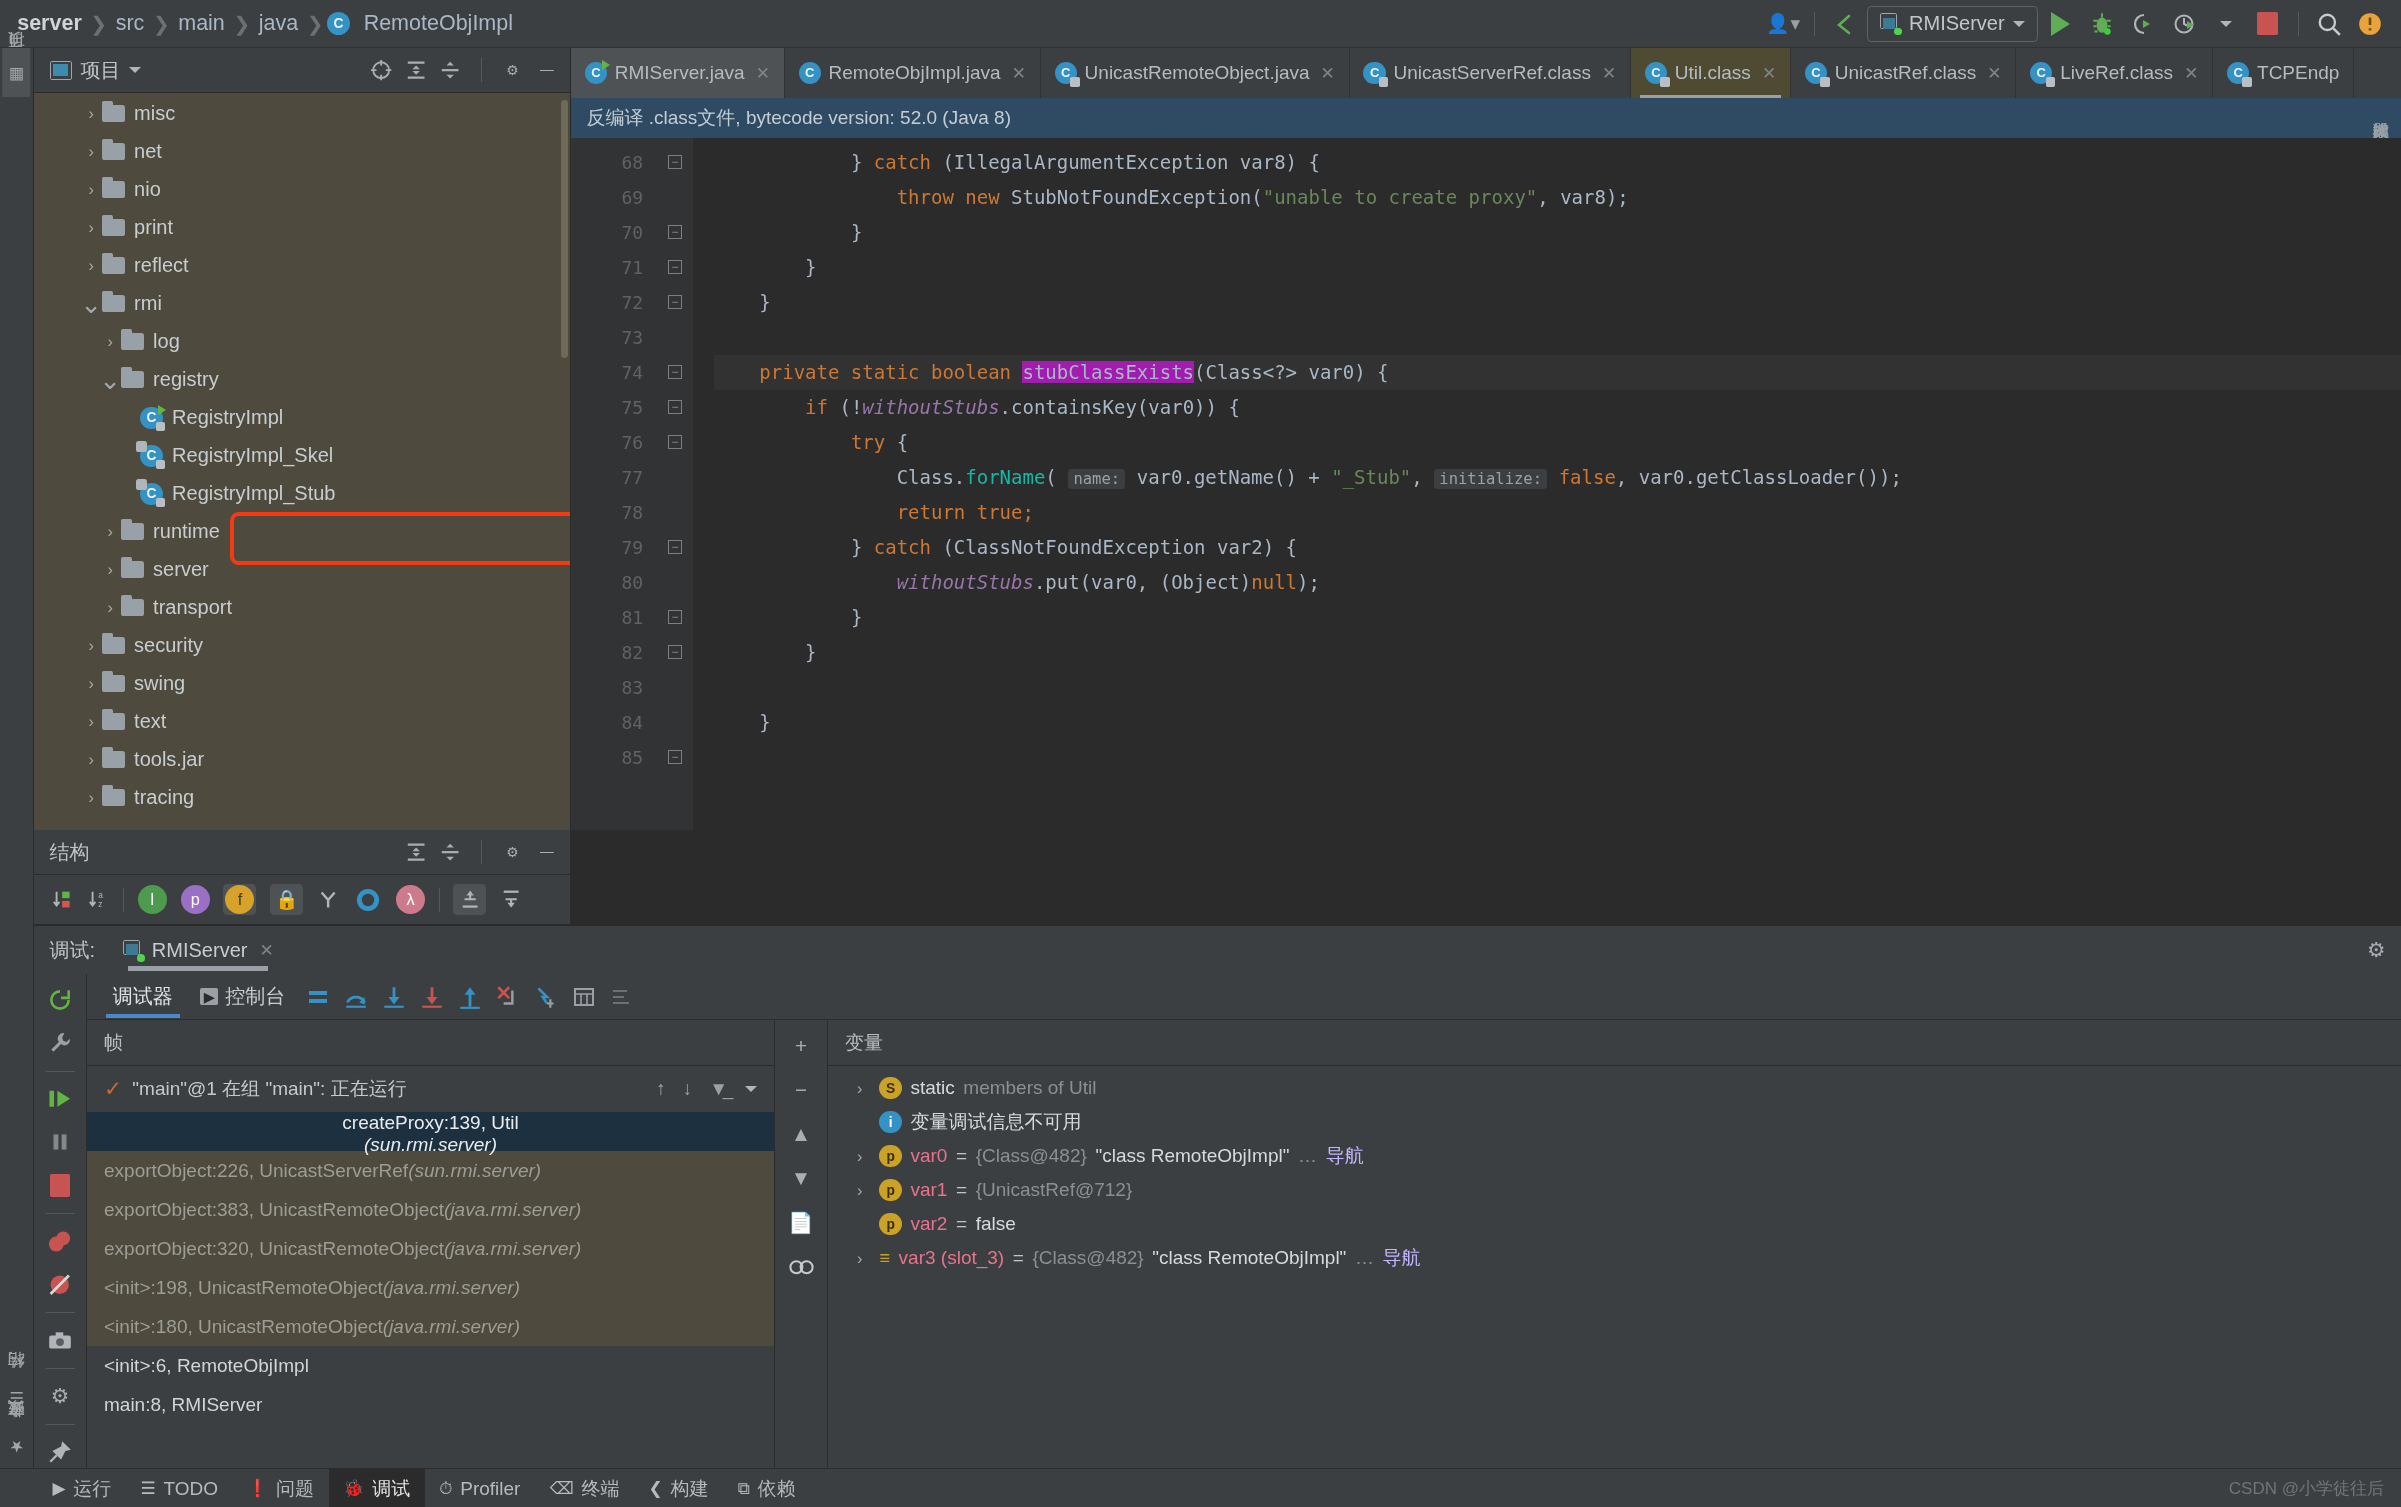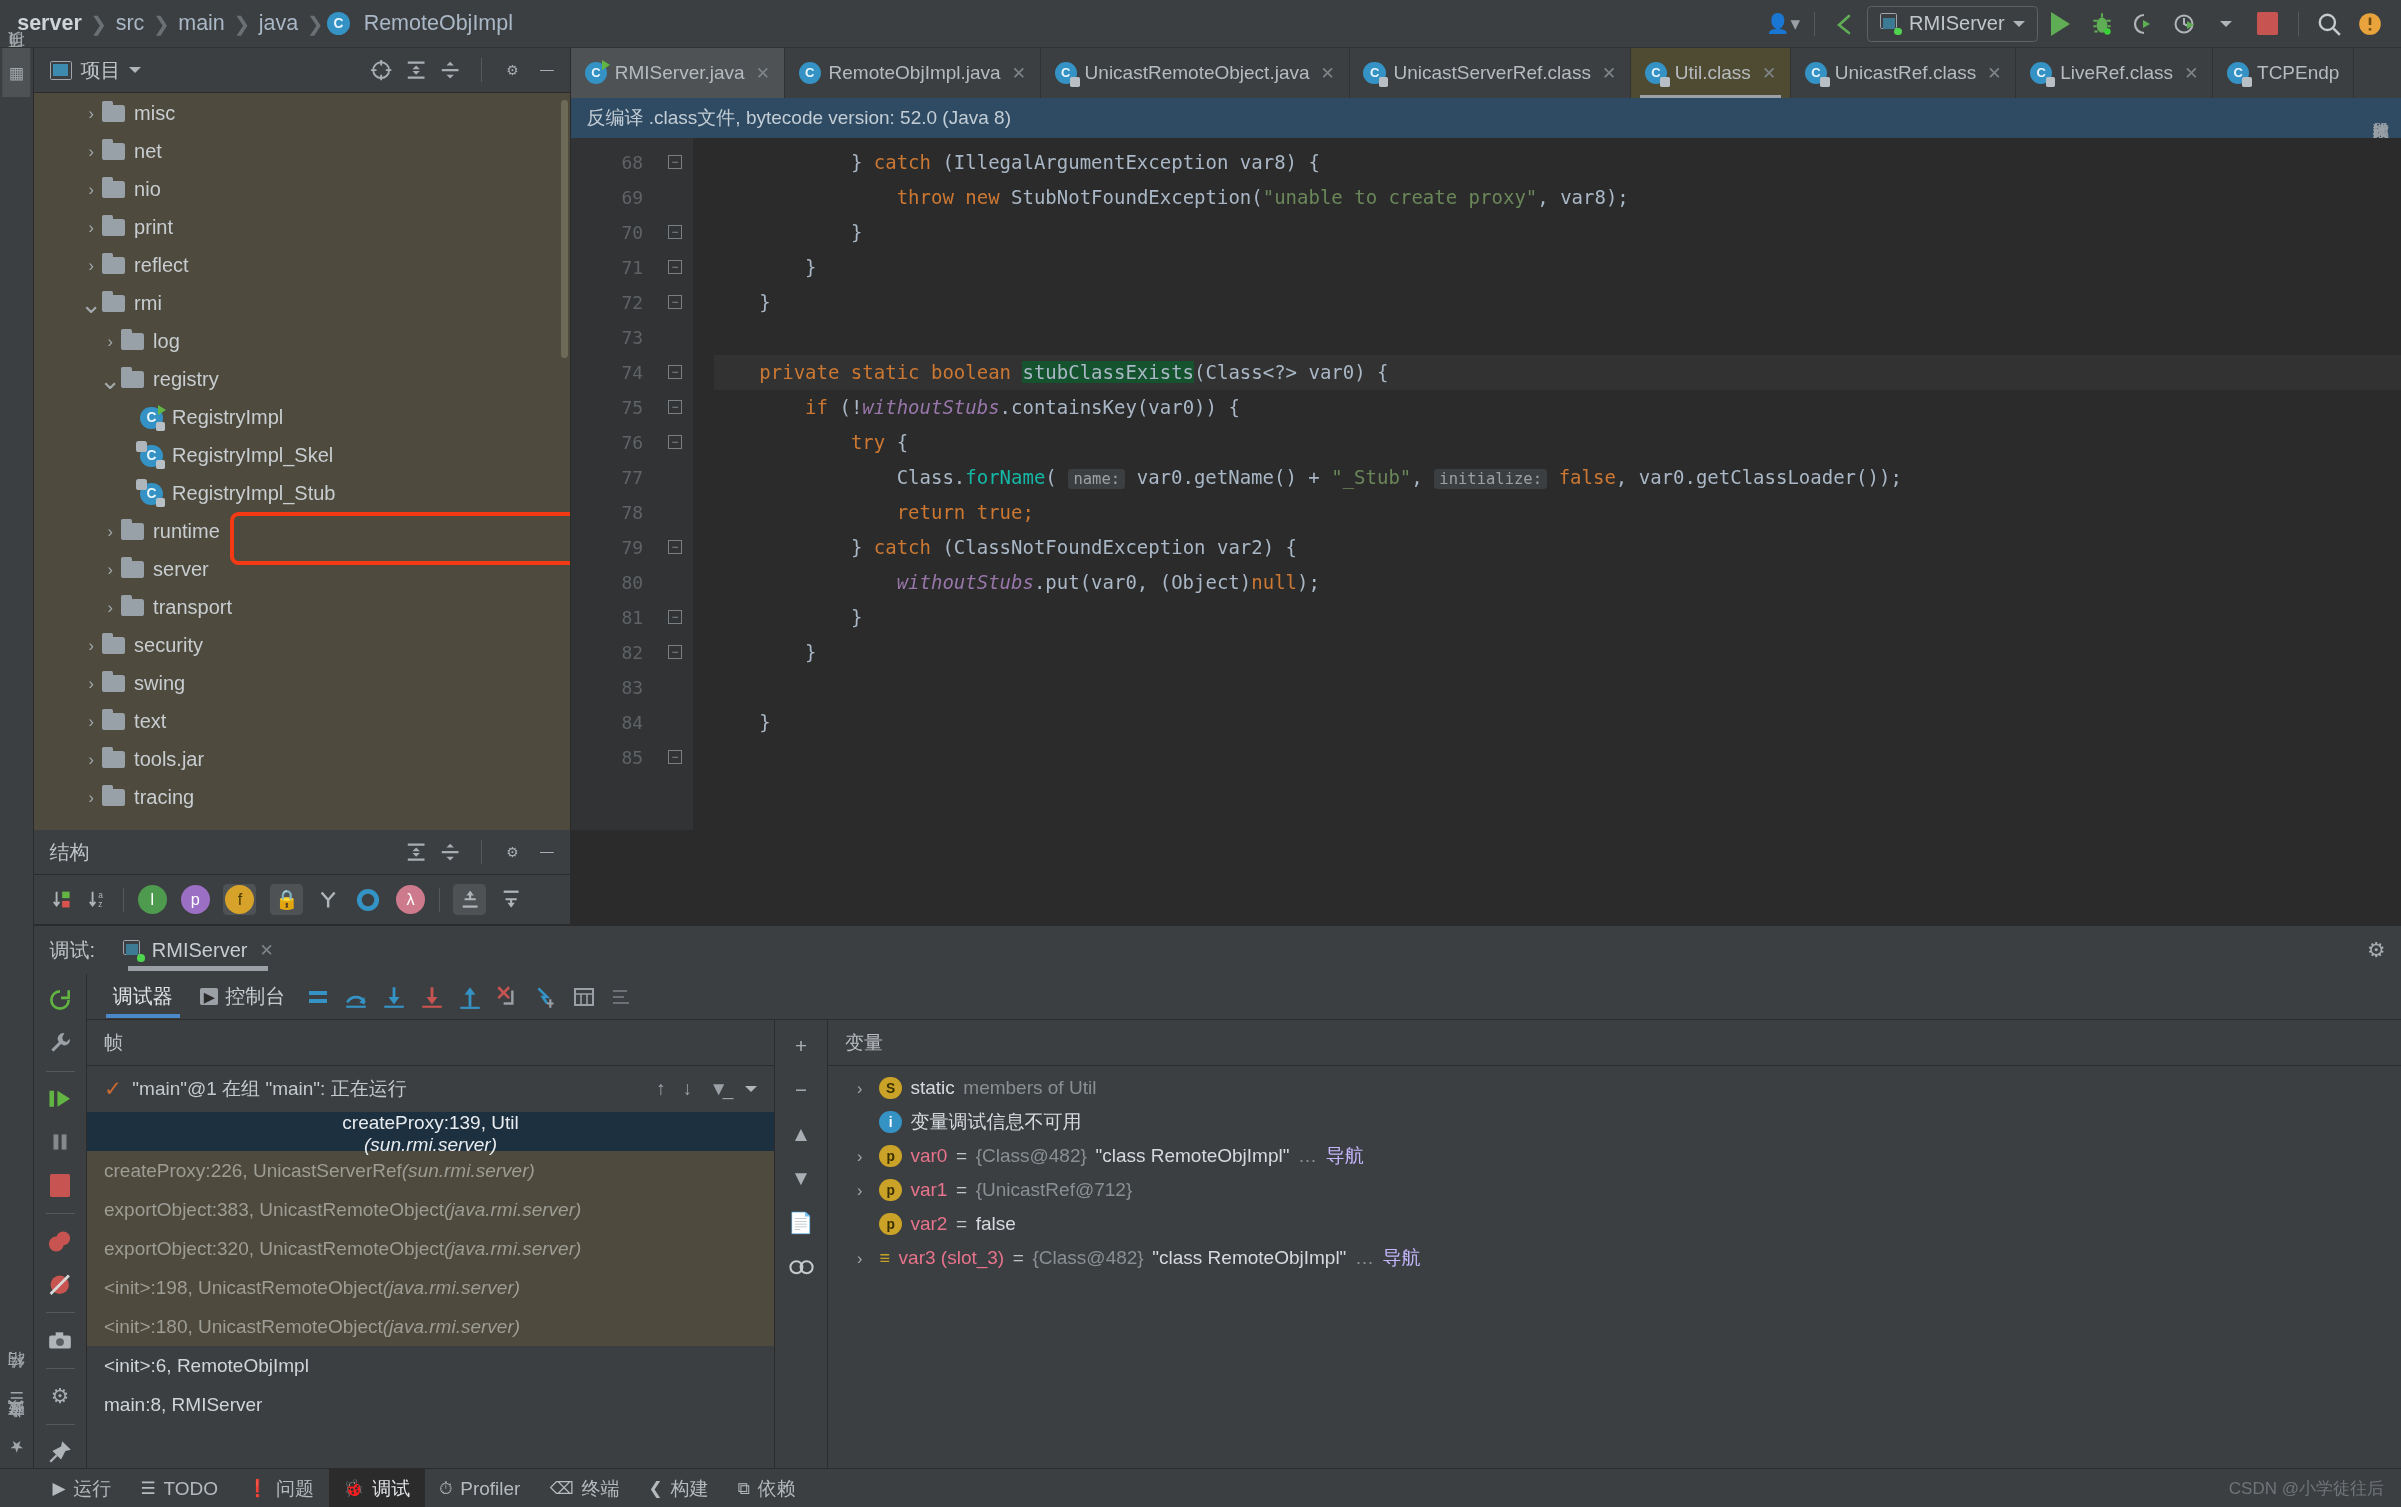--- a/index.html
+++ b/index.html
@@ -140,21 +140,21 @@
   .fold { height: 35px; display: flex; align-items: center; justify-content: center; }
   .foldmark { width: 13.8px; height: 13.8px; border: 0.9px solid #7a7f83; display:flex;align-items:center;justify-content:center; color:#8a8f93; font-size:12px; line-height:1; }
   .codelines { flex: 1; padding-top: 6.9px; padding-left: 20.6px; font-family: "DejaVu Sans Mono", monospace; font-size: 19px; position: relative; }
   .cline { height: 35px; line-height: 35px; white-space: pre; color: #a9b7c6; }
   .cline.hl { background: #323232; }
   .kw { color: #cc7832; }
   .str { color: #6a8759; }
   .fld { color: #9876aa; font-style: italic; }
   .mth { color: #14b8a6; }
   .hint { background: #3c3f41; color: #9da0a3; border-radius: 3.4px; padding: 0.9px 5.2px; font-size: 15.5px; }
-  .methhl { background: #14532d; margin-top: 10px; }
+  .methhl { background: #a21caf; margin-top: 10px; }
 
   
   .debug { flex: 1; display: flex; flex-direction: column; border-top: 0.9px solid #2b2b2b; background: #3c3f41; min-height: 0; }
   .dbg-head { height: 48px; display: flex; align-items: center; padding: 0 15.5px; gap: 13.8px; flex: 0 0 48px; }
   .dbg-label { font-size: 20px; color: #bfc4c8; }
   .dbg-tab {
     display: flex; align-items: center; gap: 8.6px; font-size: 20px; color: #c7ccd0;
     padding: 0 13.8px; height: 48px; position: relative;
   }
   .dbg-tab.active::after { content:""; position:absolute; left:19px; right:19px; bottom:3.4px; height:4.3px; background:#9aa0a6; }
@@ -827,21 +827,21 @@
                     <span>▼̲</span>
                     <span class="caret"></span>
                   </span>
                 </div>
                 <div class="frames-list" id="frames">
                     <div class="frame selected">
                       <span>createProxy:139, Util </span>
                       <span class="pkg">(sun.rmi.server)</span>
                     </div>
                     <div class="frame lib">
-                      <span>createProxy:226, UnicastServerRef </span>
+                      <span>exportObject:226, UnicastServerRef </span>
                       <span class="pkg">(sun.rmi.server)</span>
                     </div>
                     <div class="frame lib">
                       <span>exportObject:383, UnicastRemoteObject </span>
                       <span class="pkg">(java.rmi.server)</span>
                     </div>
                     <div class="frame lib">
                       <span>exportObject:320, UnicastRemoteObject </span>
                       <span class="pkg">(java.rmi.server)</span>
                     </div>

